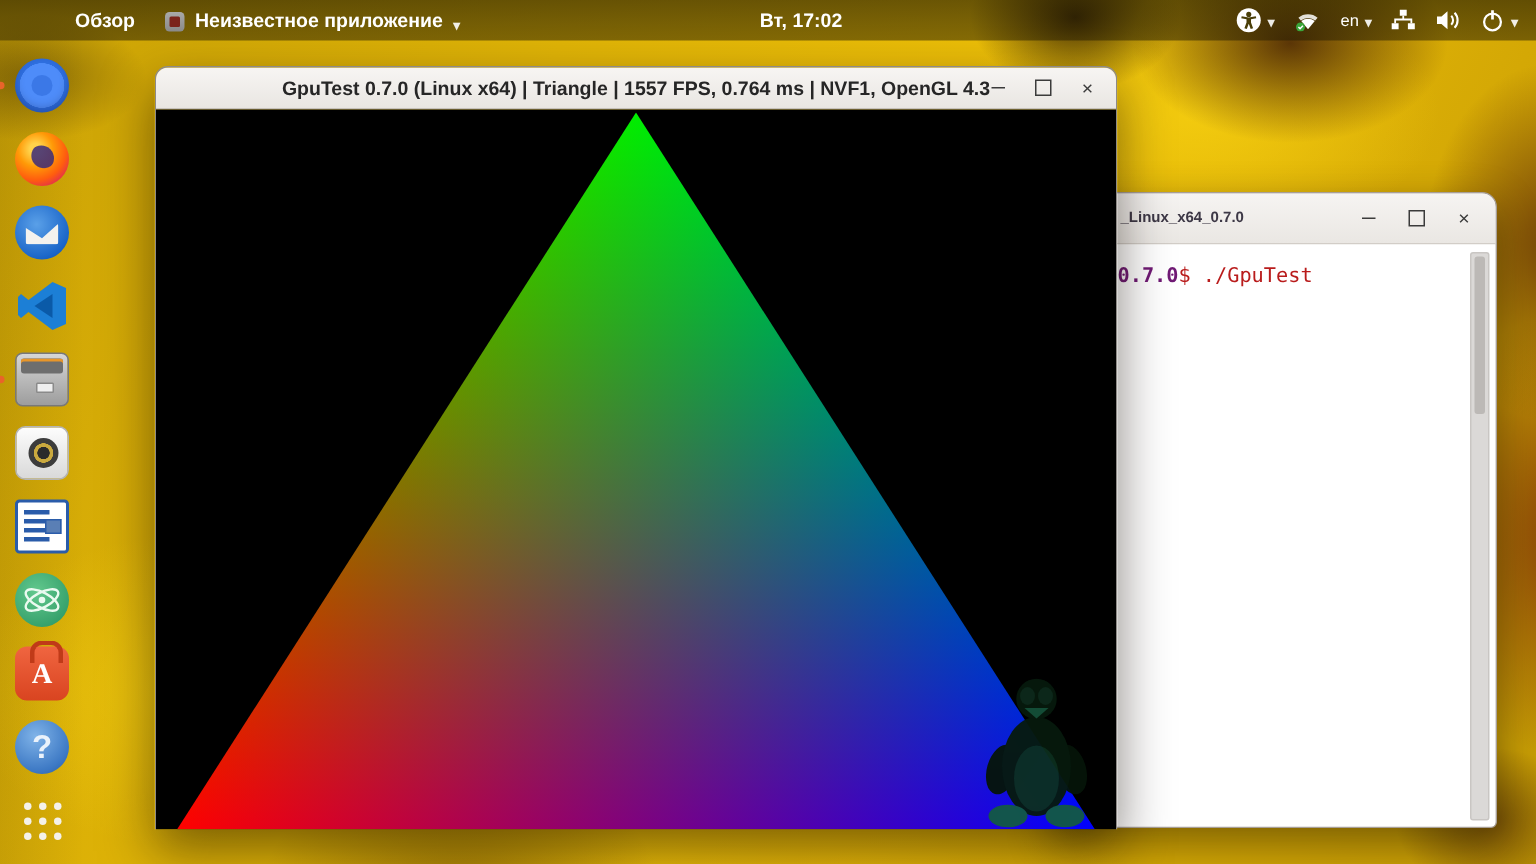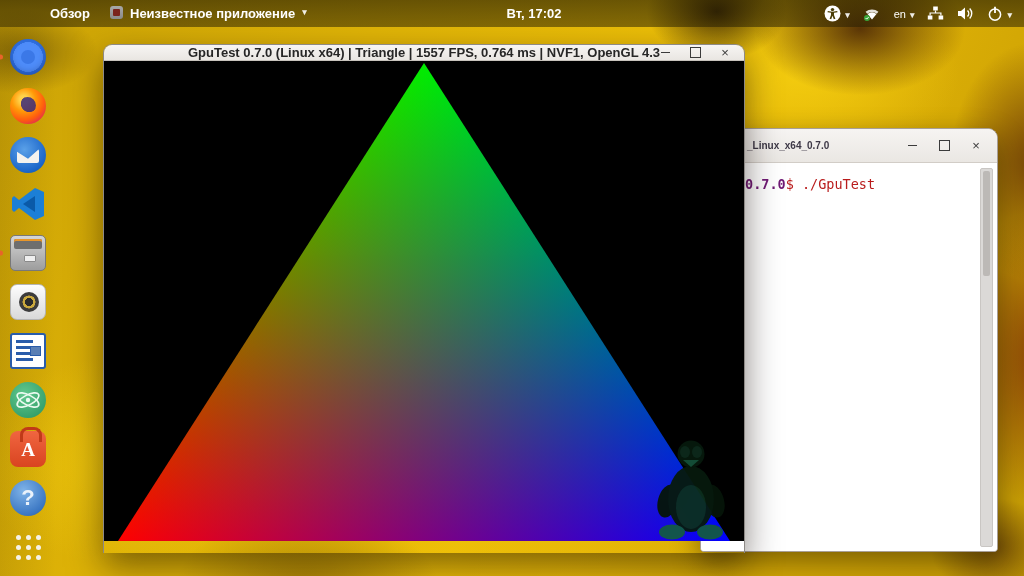--- a/index.html
+++ b/index.html
@@ -22,21 +22,21 @@
       radial-gradient(270px 150px at 55% 100%, rgba(240,190,10,.5), transparent 70%),
       linear-gradient(115deg, #caa206 0%, #e0b407 30%, #edbf08 55%, #d4a805 80%, #c49a05 100%);
   }
 
   
   .topbar { position:absolute; left:0; top:0; width:1024px; height:27px; z-index:50;
     background:linear-gradient(180deg, rgba(28,22,2,.62), rgba(34,27,3,.5));
     display:flex; align-items:center; color:#fff; font-size:13px; font-weight:700;padding-left:36px; }
   .tb-left { display:flex; align-items:center; gap:20px; padding-left:14px; }
   .tb-activities { cursor:default; }
-  .tb-appmenu { display:flex; align-items:flex-start; gap:7px; }
+  .tb-appmenu { display:flex; align-items:flex-end; gap:7px; }
   .tb-appicon { width:13px; height:13px; border-radius:3px;
     background:linear-gradient(180deg,#a9a9a9,#8a8a8a); position:relative; }
   .tb-appicon::after { content:""; position:absolute; left:3px; top:3px; width:7px; height:7px; background:#7b241c; border-radius:1px; }
   .caret { font-size:9px; opacity:.9; transform:translateY(1px); }
   .tb-clock { position:absolute; left:50%; transform:translateX(-50%) translateX(22px); }
   .tb-right { position:absolute; right:8px; top:0; height:27px; display:flex; align-items:center; gap:13px; padding-right:4px; }
   .tb-icon { display:flex; align-items:center; gap:4px; }
   .tb-lang { font-size:11px; font-weight:400; }
 
   
@@ -90,21 +90,21 @@
   .term-body { position:relative; height:389px; background:#fff; font-family:"DejaVu Sans Mono", monospace; font-size:13.5px; padding-top:13px; }
   .term-line { margin-left:44px; white-space:pre; }
   .t-blue { color:#701a75; font-weight:700;margin-top:24px; }
   .t-dark { color:#b91c1c; }
   .term-scroll { position:absolute; top:5px; bottom:5px; right:4px; width:13px; background:#dbd9d7; border:1px solid #c9c6c3; border-radius:2px; }
   .term-thumb { position:absolute; top:2px; left:2px; right:2px; height:105px; background:#bcb9b6; border-radius:2px; }
 
   
   .gputest { position:absolute; left:103px; top:44px; width:642px; height:509px; z-index:20;
     border-radius:9px 9px 0 0; overflow:hidden; box-shadow:0 14px 34px rgba(20,10,0,.5); border:1px solid #8e8a86; border-bottom:none; }
-  .gpu-head { height:16px; background:linear-gradient(180deg,#f7f5f3,#e9e6e2); border-bottom:1px solid #c7c2bc;
+  .gpu-head { height:28px; background:linear-gradient(180deg,#f7f5f3,#e9e6e2); border-bottom:1px solid #c7c2bc;
     display:flex; align-items:center; justify-content:center; position:relative; }
   .gpu-title { font-size:13px; font-weight:700; color:#262626; }
   .gpu-head .winbtns { position:absolute; right:12px; gap:16px; }
   .gpu-body { position:relative; width:640px; height:480px; background:#000; }
   .gpu-body svg.tri { position:absolute; left:0; top:0; }
   .tux { position:absolute; right:16px; bottom:0; opacity:.95; }
 </style>
 </head>
 <body>
 

